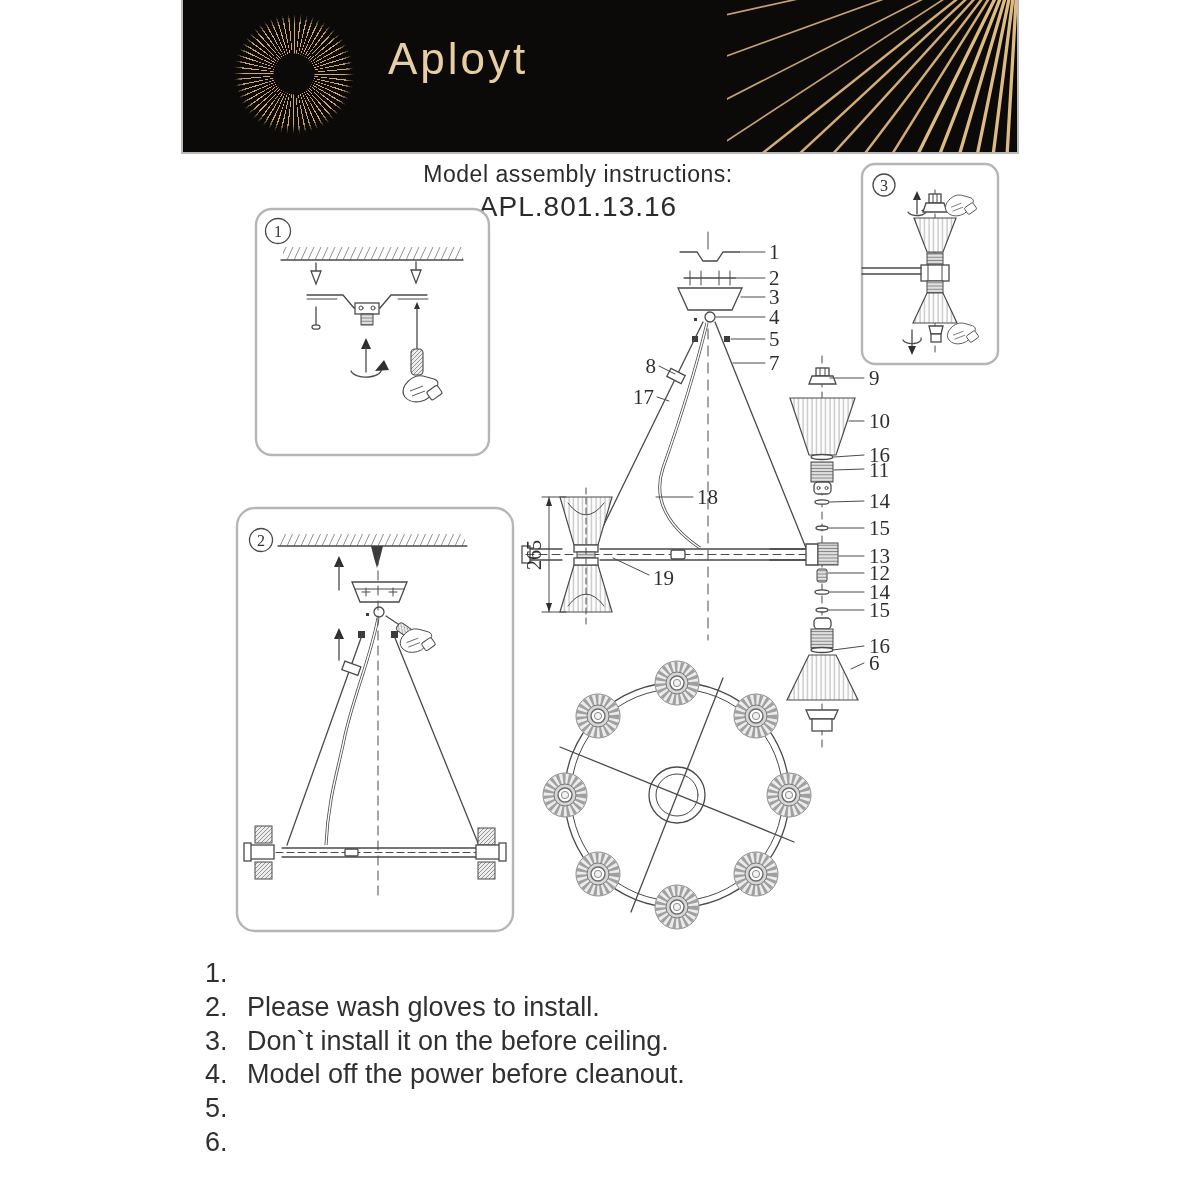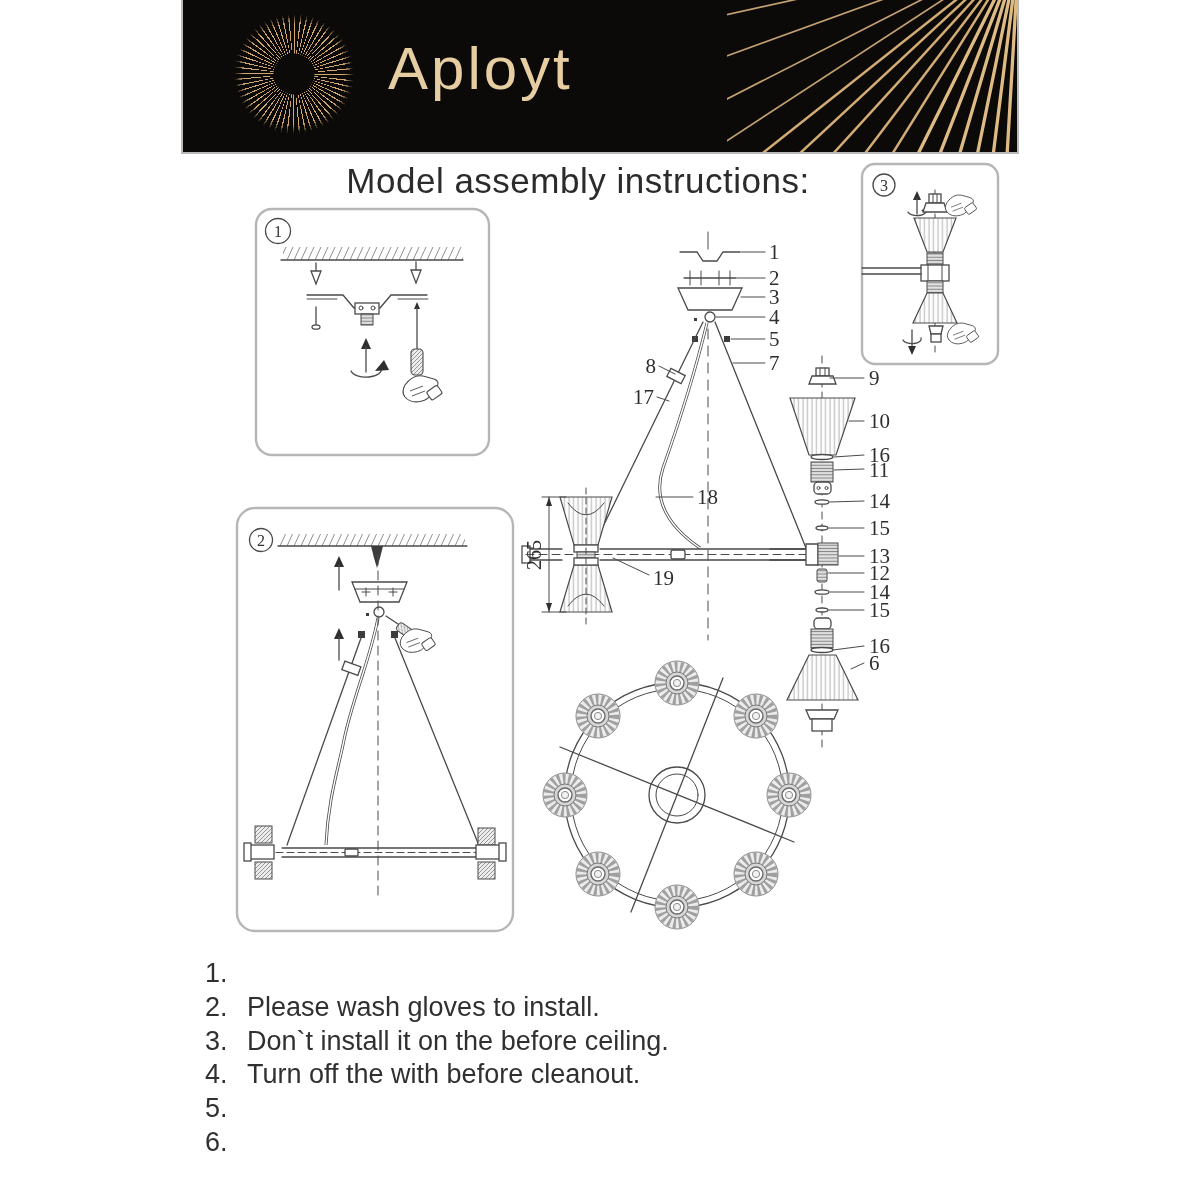--- a/index.html
+++ b/index.html
@@ -6,26 +6,26 @@
   .page{position:relative;width:1200px;height:1200px;background:#fff;overflow:hidden;
         font-family:"Liberation Sans",sans-serif;}
   
   .banner{position:absolute;left:183px;top:0;width:834px;height:152px;background:#0b0a08;
           outline:2px solid #b9b9b9;}
   .starburst{position:absolute;left:46px;top:9px;width:130px;height:130px;border-radius:50%;
     background:
       radial-gradient(circle at 50% 50%, #0b0a08 0 20px, rgba(11,10,8,0) 21px),
       radial-gradient(circle at 50% 50%, rgba(11,10,8,0) 0 50px, #0b0a08 60px),
       repeating-conic-gradient(from 0deg at 50% 50%, #d3a86e 0 1.4deg, rgba(211,168,110,0) 1.4deg 6deg);}
-  .brand{position:absolute;left:205px;top:34px;font-size:60px;font-weight:400;color:#e7cda2;
+  .brand{position:absolute;left:205px;top:34px;font-size:44px;font-weight:400;color:#e7cda2;
          letter-spacing:3px;}
   .rays{position:absolute;right:0;top:0;}
   
   .title{position:absolute;left:183px;top:161px;width:790px;text-align:center;color:#2b2b2b;}
-  .title .t1{font-size:35px;letter-spacing:0.5px;}
+  .title .t1{font-size:23px;letter-spacing:0.5px;}
   .title .t2{font-size:28px;margin-top:3px;letter-spacing:1px;}
   
   .diagram{position:absolute;left:0;top:0;width:1200px;height:1200px;}
   
   .list{position:absolute;left:205px;top:957px;width:800px;color:#303030;}
   .row{display:flex;font-size:27px;line-height:33.8px;}
   .row .n{width:42px;flex:none;}
   
   .ln{stroke:#4a4a4a;stroke-width:1.3;fill:none;stroke-linecap:round;}
   .lnf{stroke:#4a4a4a;stroke-width:1.3;fill:#fff;}
@@ -65,20 +65,21 @@
         <line x1="292" y1="-50" x2="232" y2="156"></line>
         <line x1="292" y1="-50" x2="250" y2="156"></line>
         <line x1="292" y1="-50" x2="266" y2="156"></line>
         <line x1="292" y1="-50" x2="280" y2="156"></line>
       </g>
     </svg>
   </div>
 
   <div class="title">
     <div class="t1">Model assembly instructions:</div>
+    <div class="t2">APL.801.13.16</div>
   </div>
 
   <svg class="diagram" viewBox="0 0 1200 1200">
     <defs>
       <pattern id="pleats" width="4.5" height="10" patternUnits="userSpaceOnUse">
         <rect width="4.5" height="10" fill="#fdfdfd"></rect>
         <line x1="2" y1="0" x2="2" y2="10" stroke="#b4b4b4" stroke-width="1"></line>
       </pattern>
       <pattern id="threads" width="6" height="3.2" patternUnits="userSpaceOnUse">
         <rect width="6" height="3.2" fill="#e3e3e3"></rect>
@@ -394,21 +395,21 @@
     <div class="row">
       <span class="n">2.</span>
       <span>Please wash gloves to install.</span>
     </div>
     <div class="row">
       <span class="n">3.</span>
       <span>Don`t install it on the before ceiling.</span>
     </div>
     <div class="row">
       <span class="n">4.</span>
-      <span>Turn off the with before cleanout.</span>
+      <span>Model off the power before cleanout.</span>
     </div>
     <div class="row">
       <span class="n">5.</span>
     </div>
     <div class="row">
       <span class="n">6.</span>
     </div>
   </div>
 
 </div>

